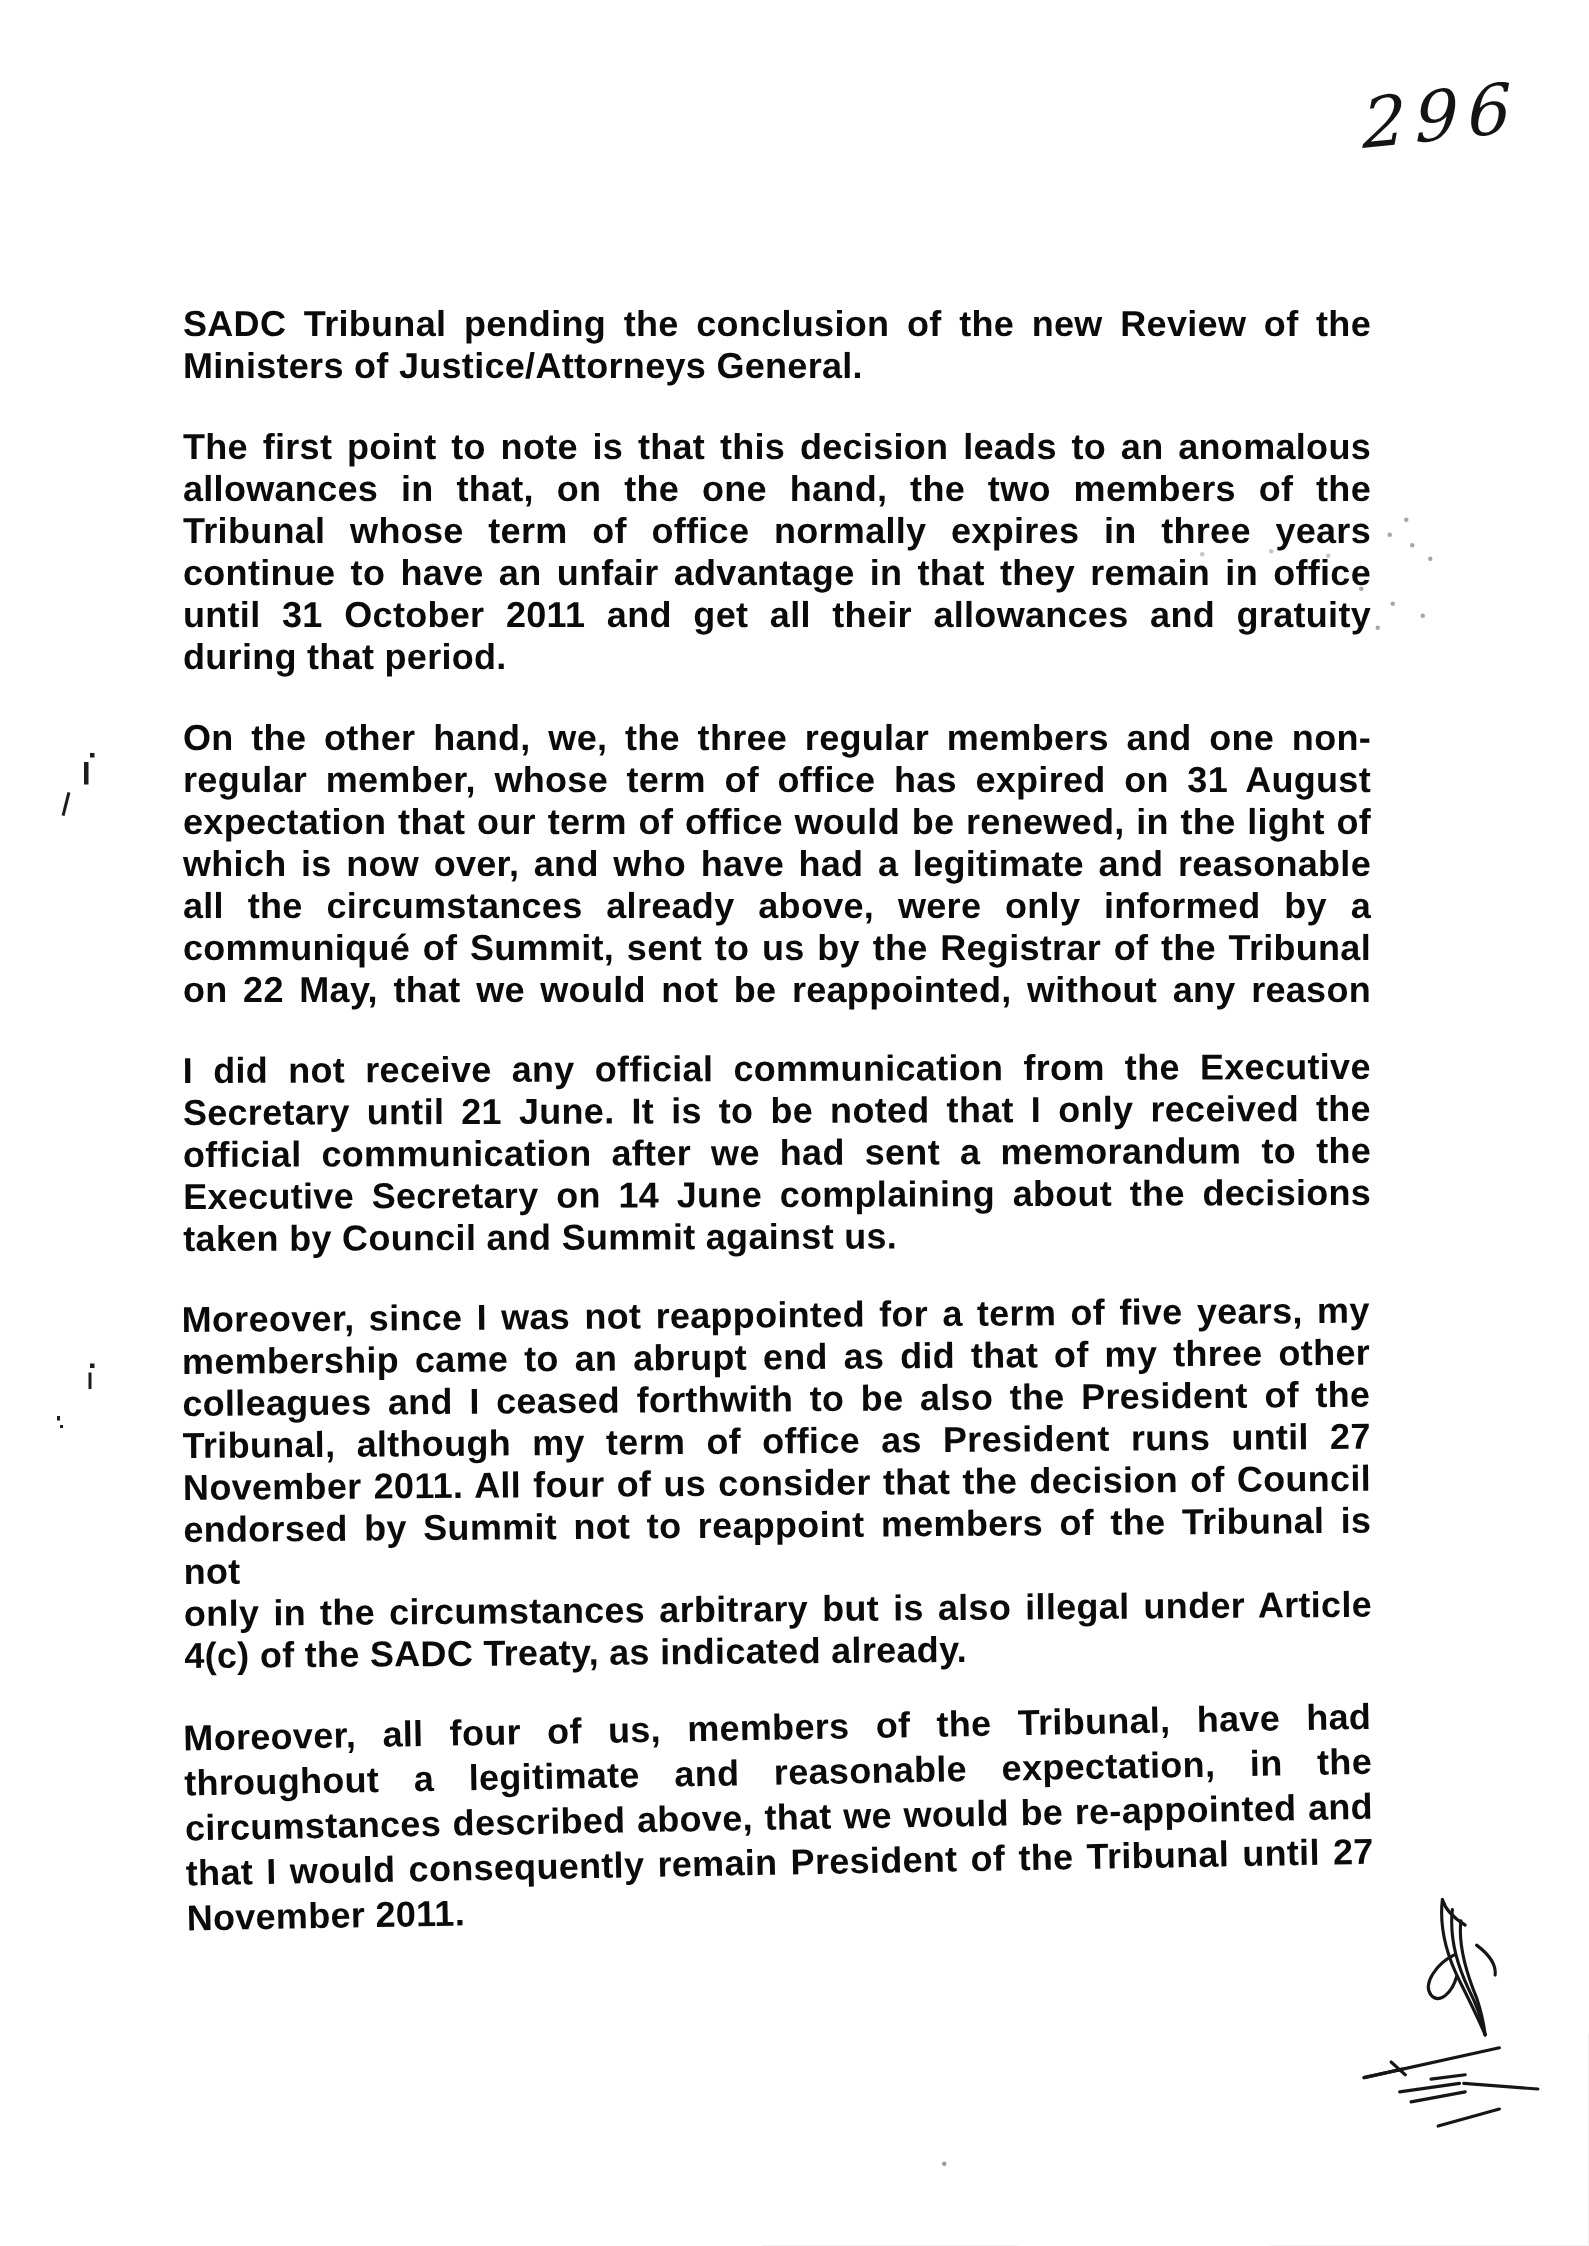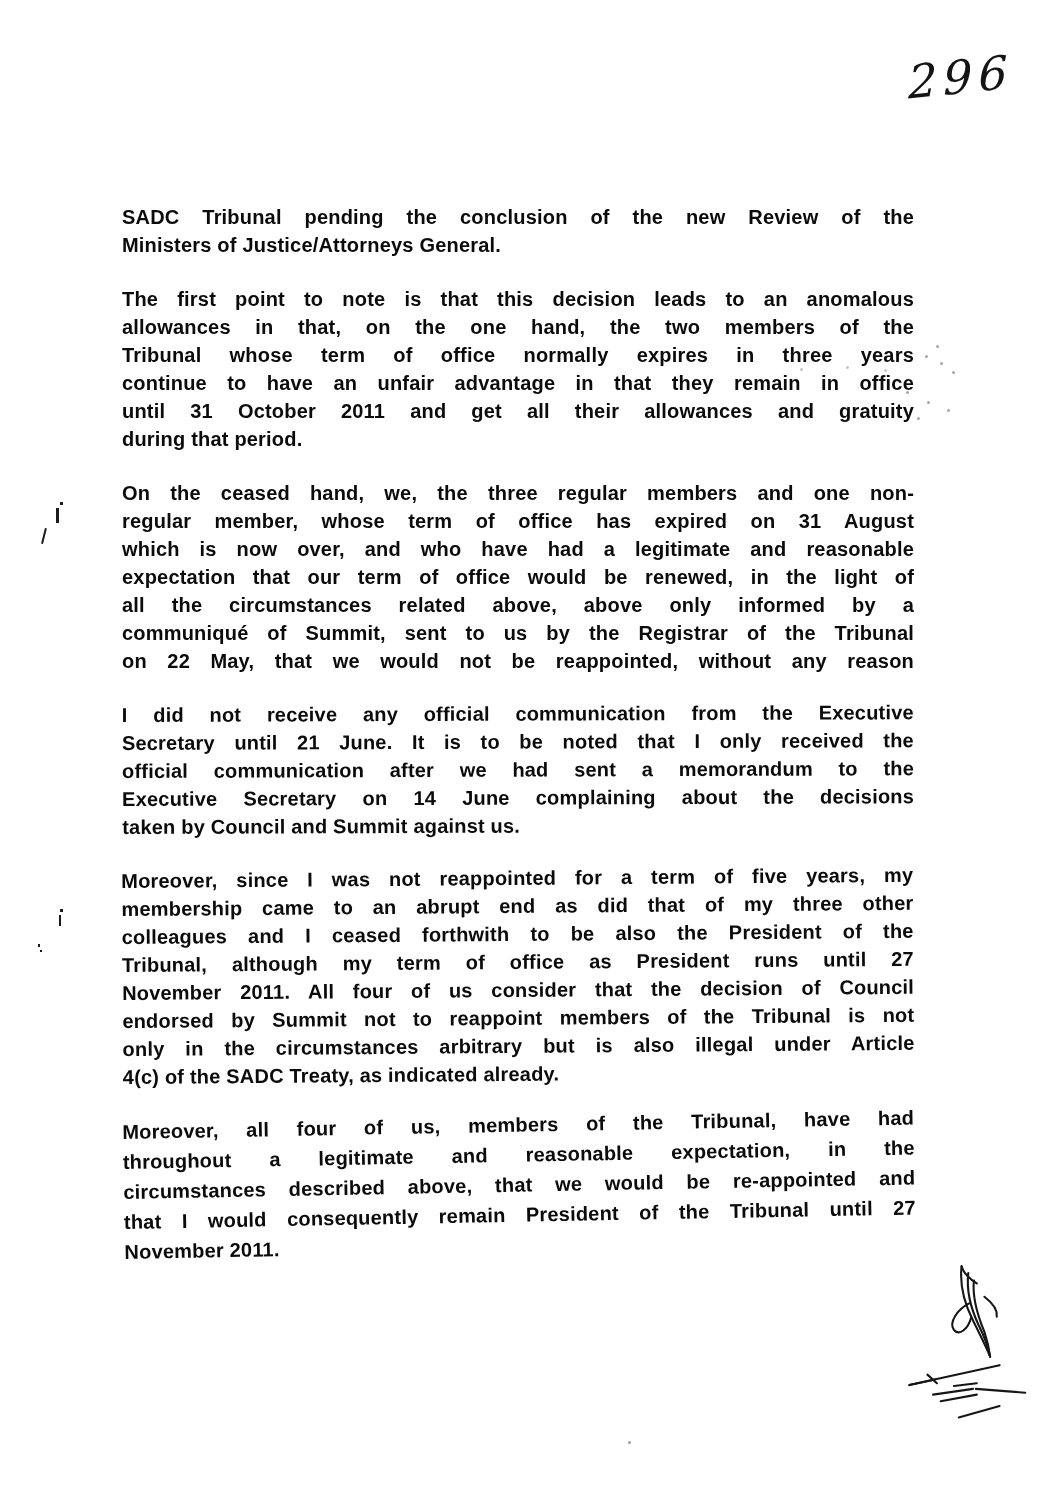--- a/index.html
+++ b/index.html
@@ -21,21 +21,21 @@
     color:#141414;
     letter-spacing:6px;
     transform:rotate(-6deg) skewX(-6deg);
   }
   .content {
     position:absolute;
     left:122px; top:203px;
     width:792px;
     color:#0b0b0b;
     font-weight:bold;
-    font-size:20px;
+    font-size:24px;
     line-height:28px;
     letter-spacing:0.2px;
   }
   .para { margin:0 0 26px 0; }
   .line {
     text-align:justify;
     text-align-last:justify;
   }
   .line.last { text-align-last:left; }
   
@@ -70,25 +70,25 @@
       </div>
       <div class="para">
         <div class="line">The first point to note is that this decision leads to an anomalous</div>
         <div class="line">allowances in that, on the one hand, the two members of the</div>
         <div class="line">Tribunal whose term of office normally expires in three years</div>
         <div class="line">continue to have an unfair advantage in that they remain in office</div>
         <div class="line">until 31 October 2011 and get all their allowances and gratuity</div>
         <div class="line last">during that period.</div>
       </div>
       <div class="para">
-        <div class="line">On the ceased hand, we, the three regular members and one non-</div>
+        <div class="line">On the other hand, we, the three regular members and one non-</div>
         <div class="line">regular member, whose term of office has expired on 31 August</div>
+        <div class="line">expectation that our term of office would be renewed, in the light of</div>
         <div class="line">which is now over, and who have had a legitimate and reasonable</div>
-        <div class="line">expectation that our term of office would be renewed, in the light of</div>
-        <div class="line">all the circumstances related above, above only informed by a</div>
+        <div class="line">all the circumstances already above, were only informed by a</div>
         <div class="line">communiqué of Summit, sent to us by the Registrar of the Tribunal</div>
         <div class="line">on 22 May, that we would not be reappointed, without any reason</div>
       </div>
       <div class="para">
         <div class="line">I did not receive any official communication from the Executive</div>
         <div class="line">Secretary until 21 June. It is to be noted that I only received the</div>
         <div class="line">official communication after we had sent a memorandum to the</div>
         <div class="line">Executive Secretary on 14 June complaining about the decisions</div>
         <div class="line last">taken by Council and Summit against us.</div>
       </div>

